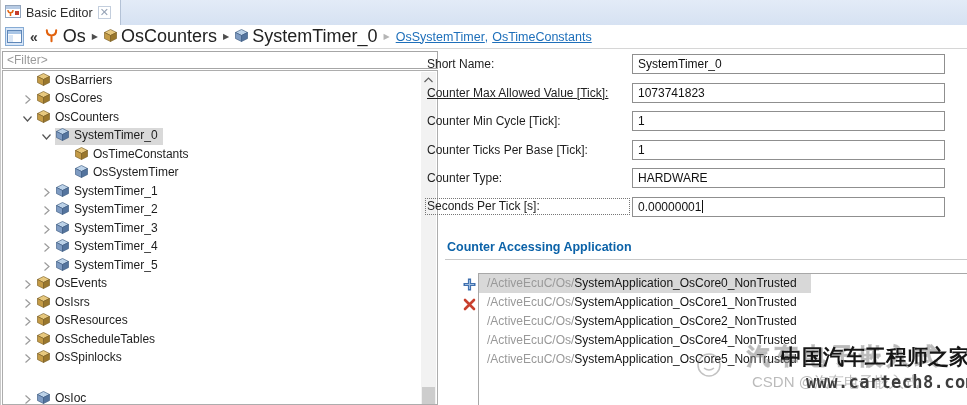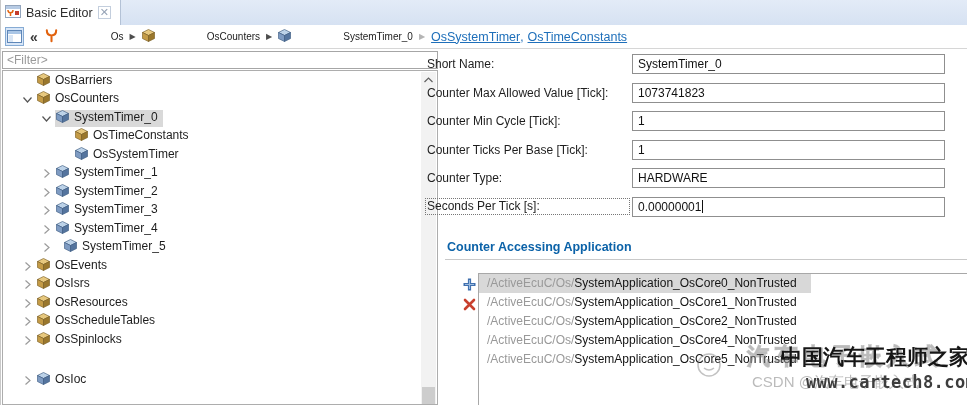--- a/index.html
+++ b/index.html
@@ -17,21 +17,21 @@
   .tab-title { font-size:12.5px; color:#2e2e2e; }
   .tab-close { color:#96a3b6; font-size:11px; line-height:11px; border:1px solid #c3cedd; padding:0 1px; }
   
   .crumbbar { position:absolute; left:0; top:25px; width:967px; height:24px; background:#fff;
     border-bottom:1px solid #d6d6d6; display:flex; align-items:center; gap:6px; padding-left:5px; }
   .viewmenu-btn { width:19px; height:19px; background:#d9e7f8; border:1px solid #86abd4;
     display:flex; align-items:center; justify-content:center; }
   .collapse { font-weight:bold; color:#3a3a3a; font-size:14px; line-height:12px; }
   .crumb-items { display:flex; align-items:center; gap:6px; }
   .crumb { display:flex; align-items:center; gap:4px; }
-  .crumb-label { color:#222; font-size:10px;margin-left:48px; }
+  .crumb-label { color:#222; font-size:18px; }
   .sep { font-size:8px; color:#4d4d4d; }
   .sep.light { color:#b5b5b5; }
   .crumb-links { display:flex; align-items:center; }
   .link { color:#1e6fba; text-decoration:underline; font-size:12.5px; cursor:pointer; }
   .comma { color:#1e6fba; margin-right:4px; }
   
   .filter-box { position:absolute; left:2px; top:51px; width:436px; height:18px;
     border:1px solid #a6a6a6; background:#fff; color:#9a9a9a; line-height:16px; padding-left:4px; }
   .tree-panel { position:absolute; left:2px; top:70px; width:436px; height:335px;
     border:1px solid #adadad; background:#fff; }
@@ -147,20 +147,37 @@
               <polygon points="0.5,3.75 7,7 7,13.5 0.5,10.25" fill="#c49b46" stroke="#7a5f24" stroke-width="0.7"></polygon>
               <polygon points="13.5,3.75 7,7 7,13.5 13.5,10.25" fill="#9a772c" stroke="#7a5f24" stroke-width="0.7"></polygon>
             </svg>
           </span>
           <span class="tree-label">OsBarriers</span>
         </span>
       </div>
       <div class="tree-row" style="padding-left: 16px;">
         <span class="arrow">
           <svg width="15" height="15" viewBox="0 0 15 15">
+            <path d="M5.5 3.5 L10 7.5 L5.5 11.5" fill="none" stroke="#9b9b9b" stroke-width="1.2"></path>
+          </svg>
+        </span>
+        <span class="tcontent">
+          <span class="node-icon" style="display: flex;">
+            <svg width="13" height="13" viewBox="0 0 14 14">
+              <polygon points="7,0.5 13.5,3.75 7,7 0.5,3.75" fill="#e7c87e" stroke="#7a5f24" stroke-width="0.7"></polygon>
+              <polygon points="0.5,3.75 7,7 7,13.5 0.5,10.25" fill="#c49b46" stroke="#7a5f24" stroke-width="0.7"></polygon>
+              <polygon points="13.5,3.75 7,7 7,13.5 13.5,10.25" fill="#9a772c" stroke="#7a5f24" stroke-width="0.7"></polygon>
+            </svg>
+          </span>
+          <span class="tree-label">OsCores</span>
+        </span>
+      </div>
+      <div class="tree-row" style="padding-left: 16px;">
+        <span class="arrow">
+          <svg width="15" height="15" viewBox="0 0 15 15">
             <path d="M3.5 5.5 L7.5 10 L11.5 5.5" fill="none" stroke="#555" stroke-width="1.2"></path>
           </svg>
         </span>
         <span class="tcontent">
           <span class="node-icon" style="display: flex;">
             <svg width="13" height="13" viewBox="0 0 14 14">
               <polygon points="7,0.5 13.5,3.75 7,7 0.5,3.75" fill="#e7c87e" stroke="#7a5f24" stroke-width="0.7"></polygon>
               <polygon points="0.5,3.75 7,7 7,13.5 0.5,10.25" fill="#c49b46" stroke="#7a5f24" stroke-width="0.7"></polygon>
               <polygon points="13.5,3.75 7,7 7,13.5 13.5,10.25" fill="#9a772c" stroke="#7a5f24" stroke-width="0.7"></polygon>
             </svg>
@@ -272,21 +289,21 @@
           <span class="node-icon" style="display: flex;">
             <svg width="13" height="13" viewBox="0 0 14 14">
               <polygon points="7,0.5 13.5,3.75 7,7 0.5,3.75" fill="#bcd2e8" stroke="#3d5b82" stroke-width="0.7"></polygon>
               <polygon points="0.5,3.75 7,7 7,13.5 0.5,10.25" fill="#7e9bc2" stroke="#3d5b82" stroke-width="0.7"></polygon>
               <polygon points="13.5,3.75 7,7 7,13.5 13.5,10.25" fill="#54749e" stroke="#3d5b82" stroke-width="0.7"></polygon>
             </svg>
           </span>
           <span class="tree-label">SystemTimer_4</span>
         </span>
       </div>
-      <div class="tree-row" style="padding-left: 35px; gap: 8px;">
+      <div class="tree-row" style="padding-left: 35px;">
         <span class="arrow">
           <svg width="15" height="15" viewBox="0 0 15 15">
             <path d="M5.5 3.5 L10 7.5 L5.5 11.5" fill="none" stroke="#9b9b9b" stroke-width="1.2"></path>
           </svg>
         </span>
         <span class="tcontent">
           <span class="node-icon" style="display: flex;">
             <svg width="13" height="13" viewBox="0 0 14 14">
               <polygon points="7,0.5 13.5,3.75 7,7 0.5,3.75" fill="#bcd2e8" stroke="#3d5b82" stroke-width="0.7"></polygon>
               <polygon points="0.5,3.75 7,7 7,13.5 0.5,10.25" fill="#7e9bc2" stroke="#3d5b82" stroke-width="0.7"></polygon>
@@ -407,21 +424,21 @@
       </div>
     <div class="scroll-thumb"></div>
   </div>
 </div>
 
 <div id="form-area">
     <div class="form-row" style="top: 54px;">
       <span class="f-label">Short Name:</span>
       <span class="f-input"><span class="f-val">SystemTimer_0</span></span>
     </div>
-    <div class="form-row" style="top: 82.5px;">
+    <div class="form-row" style="top: 82.5px; text-decoration: underline;">
       <span class="f-label">Counter Max Allowed Value [Tick]:</span>
       <span class="f-input"><span class="f-val">1073741823</span></span>
     </div>
     <div class="form-row" style="top: 111px;">
       <span class="f-label">Counter Min Cycle [Tick]:</span>
       <span class="f-input"><span class="f-val">1</span></span>
     </div>
     <div class="form-row" style="top: 139.5px;">
       <span class="f-label">Counter Ticks Per Base [Tick]:</span>
       <span class="f-input"><span class="f-val">1</span></span>

